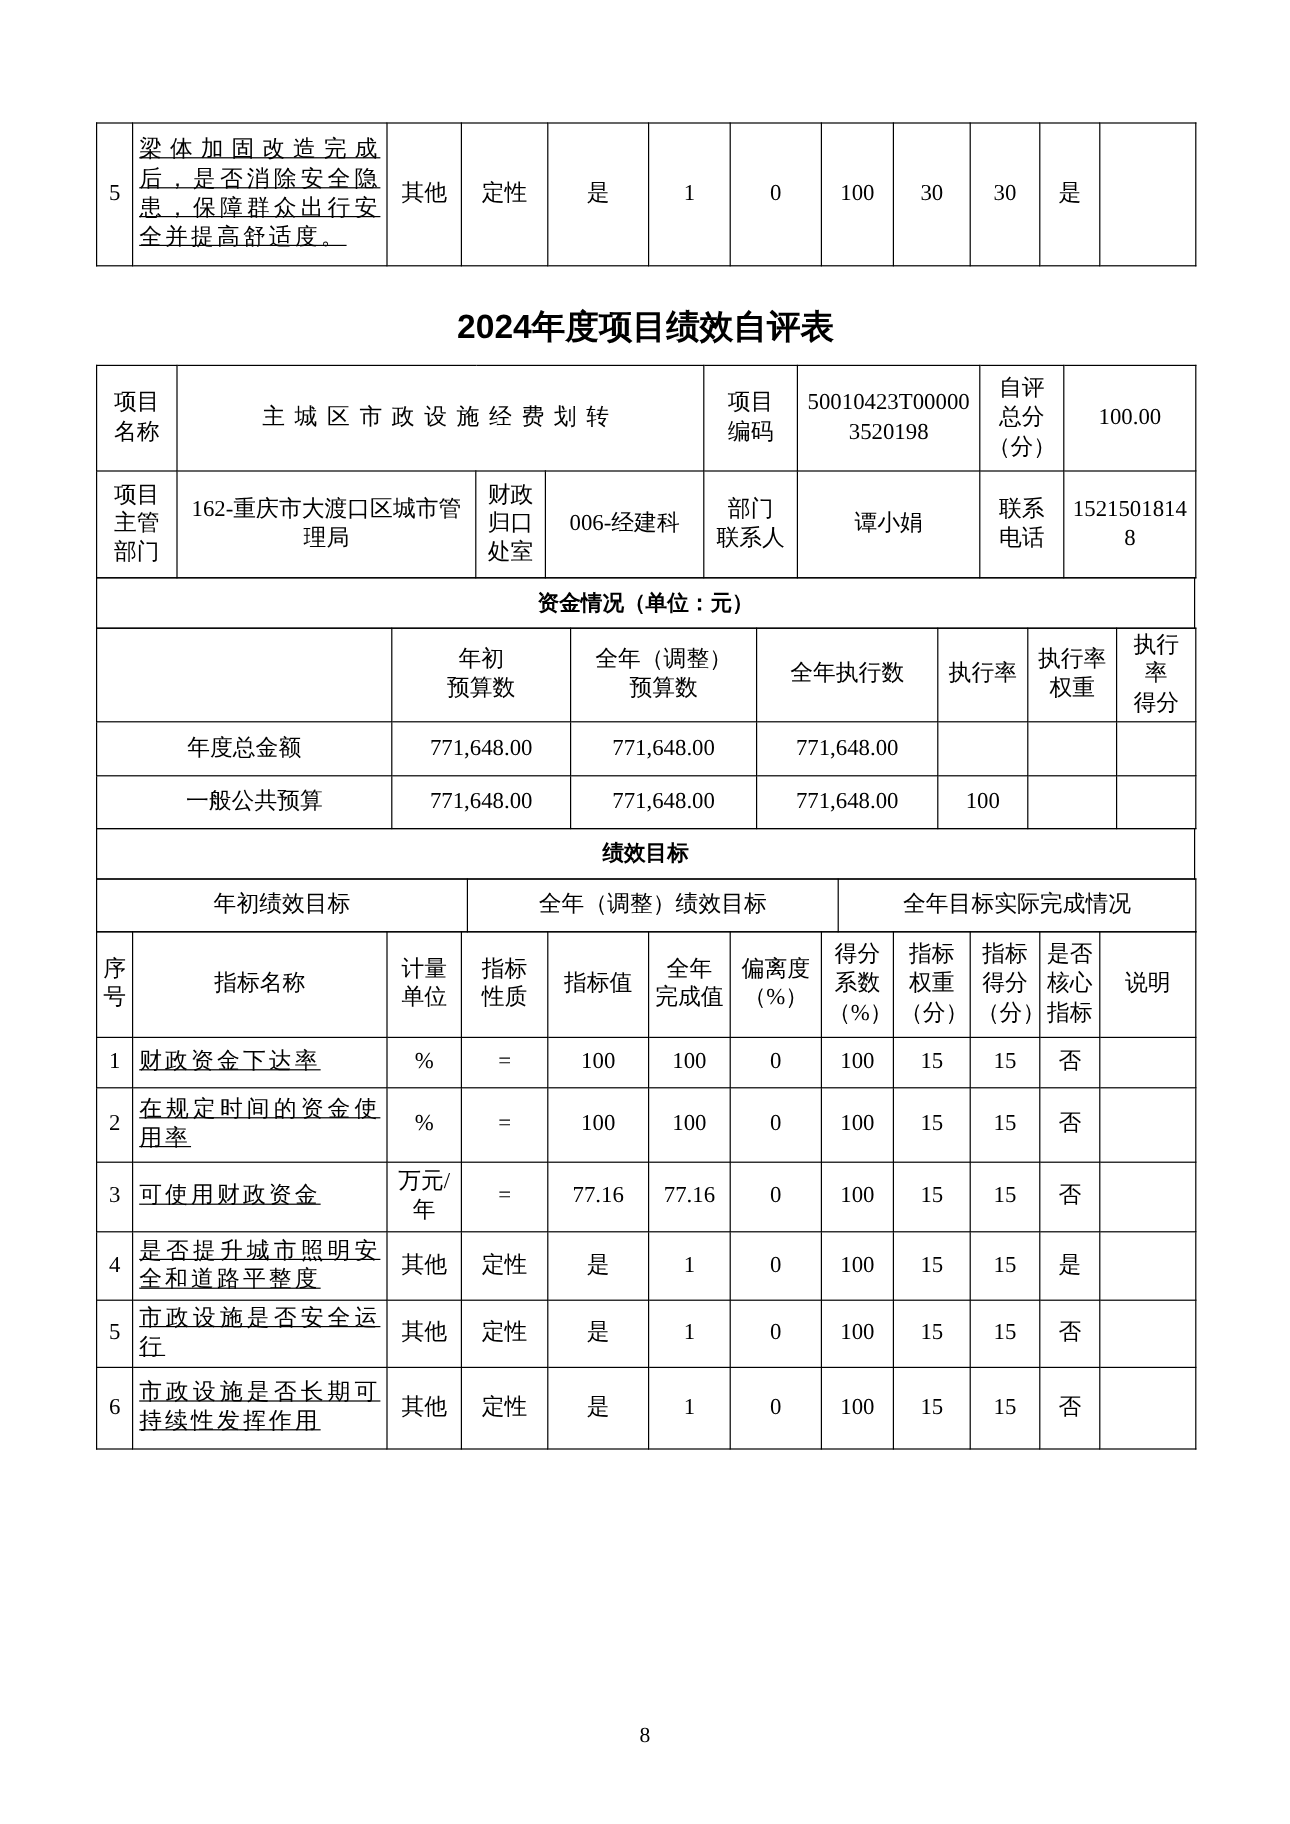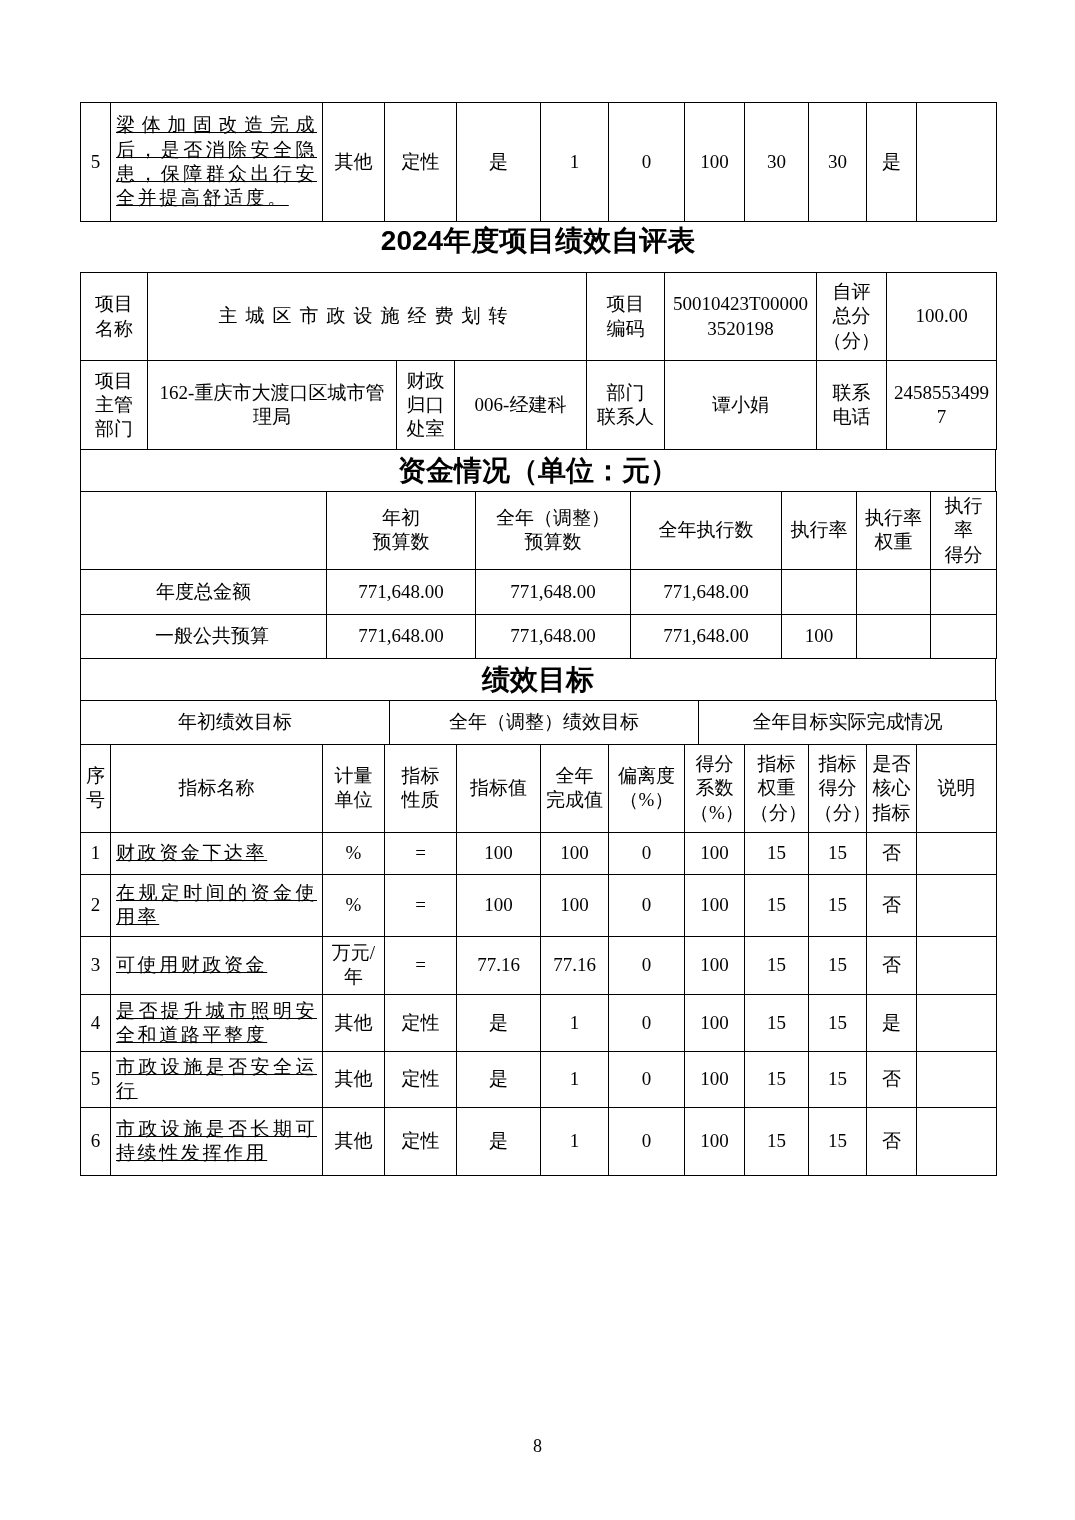--- a/index.html
+++ b/index.html
@@ -11,24 +11,24 @@
      word-break:break-all;}
   .stack{margin-top:-1px;}
   .pre{white-space:pre-line;}
   .left{text-align:center;}
   .just{text-align:justify;letter-spacing:2.6px;text-decoration:underline;}
   .goal{text-align:justify;letter-spacing:4px;vertical-align:top;padding-top:8px;}
   .indent1{text-align:left;padding-left:30px;}
   .indent2{text-align:left;padding-left:74px;}
   .spread{letter-spacing:8px;}
   .bar{font-family:"Liberation Sans","DejaVu Sans",sans-serif;
-       font-weight:bold;font-size:28px;}
+       font-weight:bold;font-size:18px;}
   .doc-title{width:916px;margin-left:80px;text-align:center;
        font-family:"Liberation Sans","DejaVu Sans",sans-serif;
-       font-weight:bold;font-size:28px;margin-bottom:12px;}
+       font-weight:bold;font-size:28px;margin-top:32px;margin-bottom:12px;}
   .pageno{position:absolute;left:0;top:1436px;width:1075px;text-align:center;
        font-size:18px;}
   .topgap{height:102px;}
 </style>
 </head>
 <body>
 
 <div class="page">
 
   <div class="topgap"></div>
@@ -99,21 +99,21 @@
       <td>162-重庆市大渡口区城市管理局</td>
       <td class="pre">财政
 归口
 处室</td>
       <td>006-经建科</td>
       <td class="pre">部门
 联系人</td>
       <td>谭小娟</td>
       <td class="pre">联系
 电话</td>
-      <td>24585534997</td>
+      <td>15215018148</td>
     </tr>
   </tbody>
     </table>
 
   <table class="stack">
     <tbody>
         <tr style="height:42px">
       <td class="bar">资金情况（单位：元）</td>
     </tr>
   </tbody>

